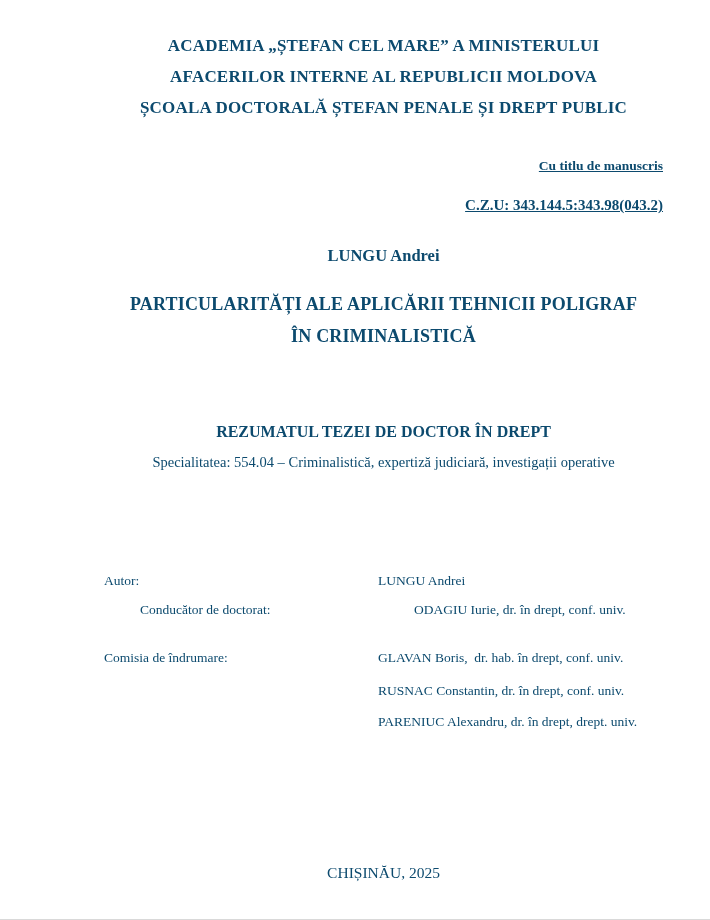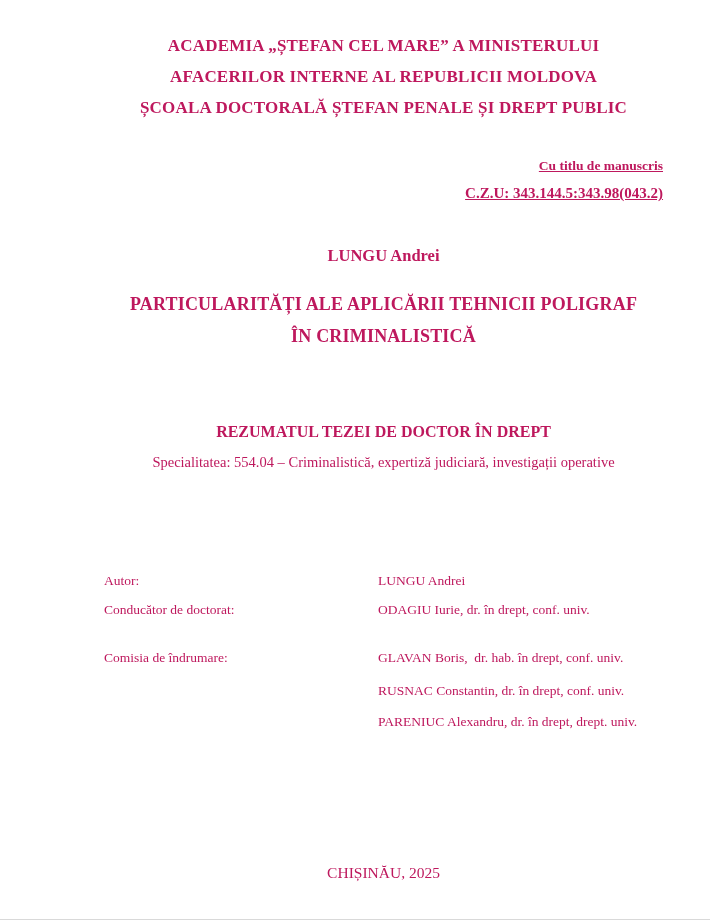--- a/index.html
+++ b/index.html
@@ -5,21 +5,21 @@
   html, body {
     margin: 0;
     padding: 0;
     background: #ffffff;
   }
   .page {
     position: relative;
     width: 710px;
     height: 920px;
     background: #ffffff;
-    color: #be185d;
+    color: #0c4a6e;
     font-family: "Liberation Serif", "DejaVu Serif", serif;
     overflow: hidden;
   }
   .content {
     position: absolute;
     left: 104px;
     right: 47px;
   }
   .header-block {
     top: 30px;
@@ -35,20 +35,21 @@
     font-weight: bold;
     text-decoration: underline;
   }
   .manuscript-note {
     font-size: 13.5px;
     line-height: 27px;
   }
   .czu-code {
     font-size: 15px;
     line-height: 29px;
+    margin-top: 12px;
   }
   .author-block {
     top: 244px;
     text-align: center;
     font-weight: bold;
     font-size: 16.5px;
     line-height: 24px;
   }
   .title-block {
     top: 288px;
@@ -85,21 +86,21 @@
     position: absolute;
     left: 104px;
     white-space: pre-wrap;
   }
   .credits-value {
     position: absolute;
     left: 378px;
     white-space: pre-wrap;
   }
   .row-1 { top: 571px; }
-  .row-2 { top: 600px; }
+  .row-2 { top: 600px; margin-left: 36px; }
   .row-3 { top: 648px; }
   .row-4 { top: 681px; }
   .row-5 { top: 712px; }
   .footer-block {
     top: 862px;
     text-align: center;
     font-weight: normal;
     font-size: 15.5px;
     line-height: 22px;
   }

